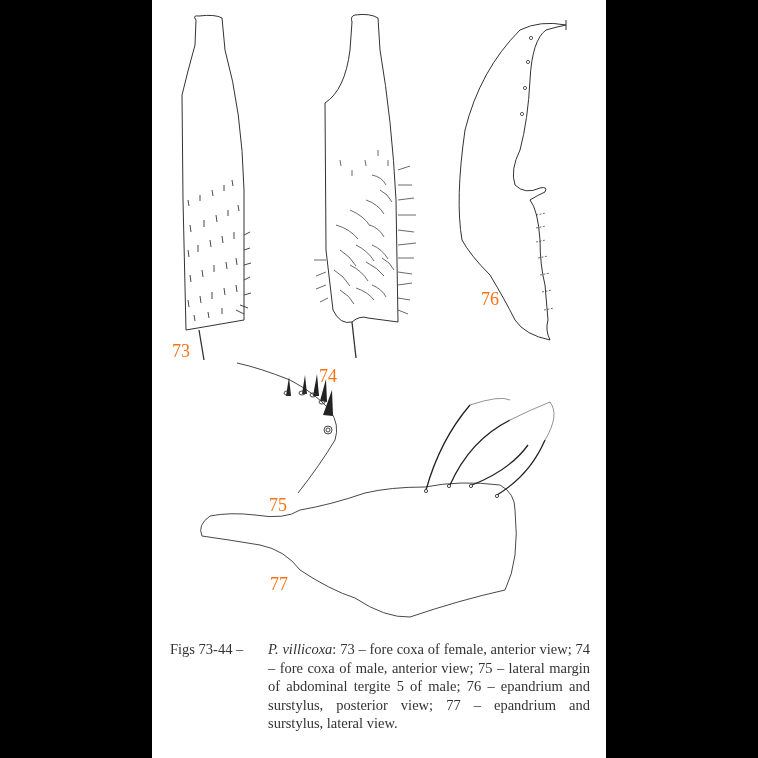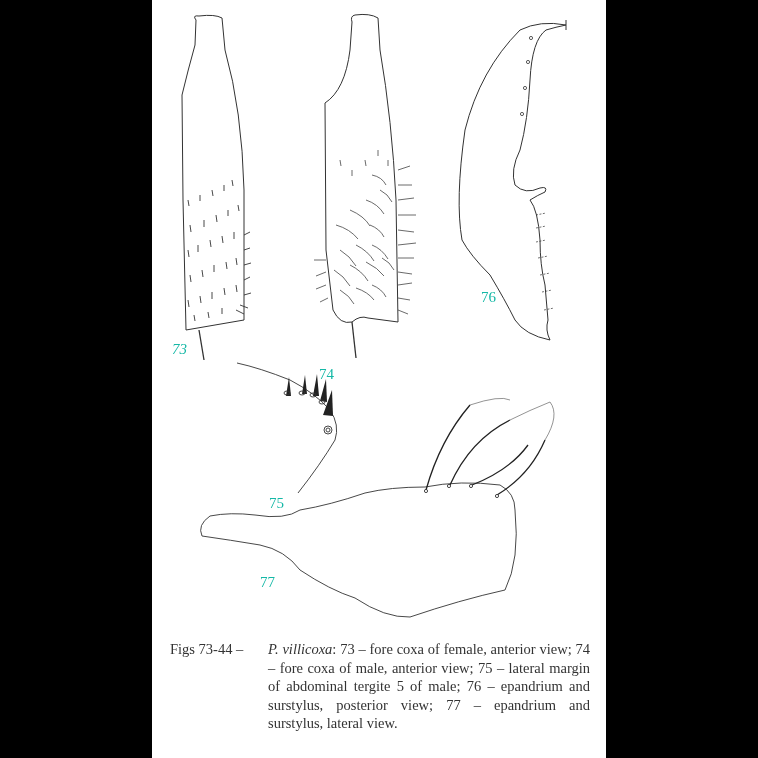--- a/index.html
+++ b/index.html
@@ -1,19 +1,19 @@
 <!DOCTYPE html>
 <html><head>
   <meta charset="utf-8">
   <style>
     html, body { margin:0; padding:0; background:#000; }
     body { width:758px; height:758px; position:relative; overflow:hidden; }
     .page { position:absolute; left:152px; top:0; width:454px; height:758px; background:#fff; }
     svg.figs { position:absolute; left:0; top:0; width:758px; height:758px; }
-    .lbl { position:absolute; font-family:"Liberation Serif","DejaVu Serif",serif; font-size:15px; color:#14b8a6; }
+    .lbl { position:absolute; font-family:"Liberation Serif","DejaVu Serif",serif; font-size:18px; color:#f97316; }
     .caption { position:absolute; left:170px; top:640px; width:420px; font-family:"Liberation Serif","DejaVu Serif",serif; font-size:14.5px; line-height:18.6px; color:#333; }
     .cap-head { position:absolute; left:0; top:0; white-space:nowrap; }
     .cap-body { position:absolute; left:98px; top:0; width:322px; text-align:justify; }
     .cap-body i { font-style:italic; }
   </style>
 </head>
 <body>
 
 <div class="page"></div>
 
@@ -80,22 +80,22 @@
     <path d="M470,405 Q500,395 510,400 M510,420 Q530,410 550,402 Q560,415 545,440" stroke-width="0.7" stroke="#666"></path>
     <g fill="#fff" stroke-width="0.9">
       <circle cx="426" cy="491" r="1.6"></circle>
       <circle cx="449" cy="486" r="1.6"></circle>
       <circle cx="471" cy="486" r="1.6"></circle>
       <circle cx="497" cy="496" r="1.6"></circle>
     </g>
   </g>
 </svg>
 
-<span class="lbl" style="left:172px;top:341px;font-style:italic;">73</span>
+<span class="lbl" style="left:172px;top:341px;">73</span>
 <span class="lbl" style="left:319px;top:337px;margin-top:29px;">74</span>
 <span class="lbl" style="left:269px;top:475px;margin-top:20px;">75</span>
 <span class="lbl" style="left:481px;top:289px;">76</span>
-<span class="lbl" style="left:260px;top:574px;">77</span>
+<span class="lbl" style="left:270px;top:574px;">77</span>
 
 <div class="caption">
   <span class="cap-head">Figs 73-44  –</span>
   <div class="cap-body"><i>P. villicoxa</i><span>: 73 – fore coxa of female, anterior view; 74 – fore coxa of male, anterior view; 75 – lateral margin of abdominal tergite 5 of male; 76 – epandrium and surstylus, posterior view; 77 – epandrium and surstylus, lateral view.</span></div>
 </div>
 
 </body></html>

